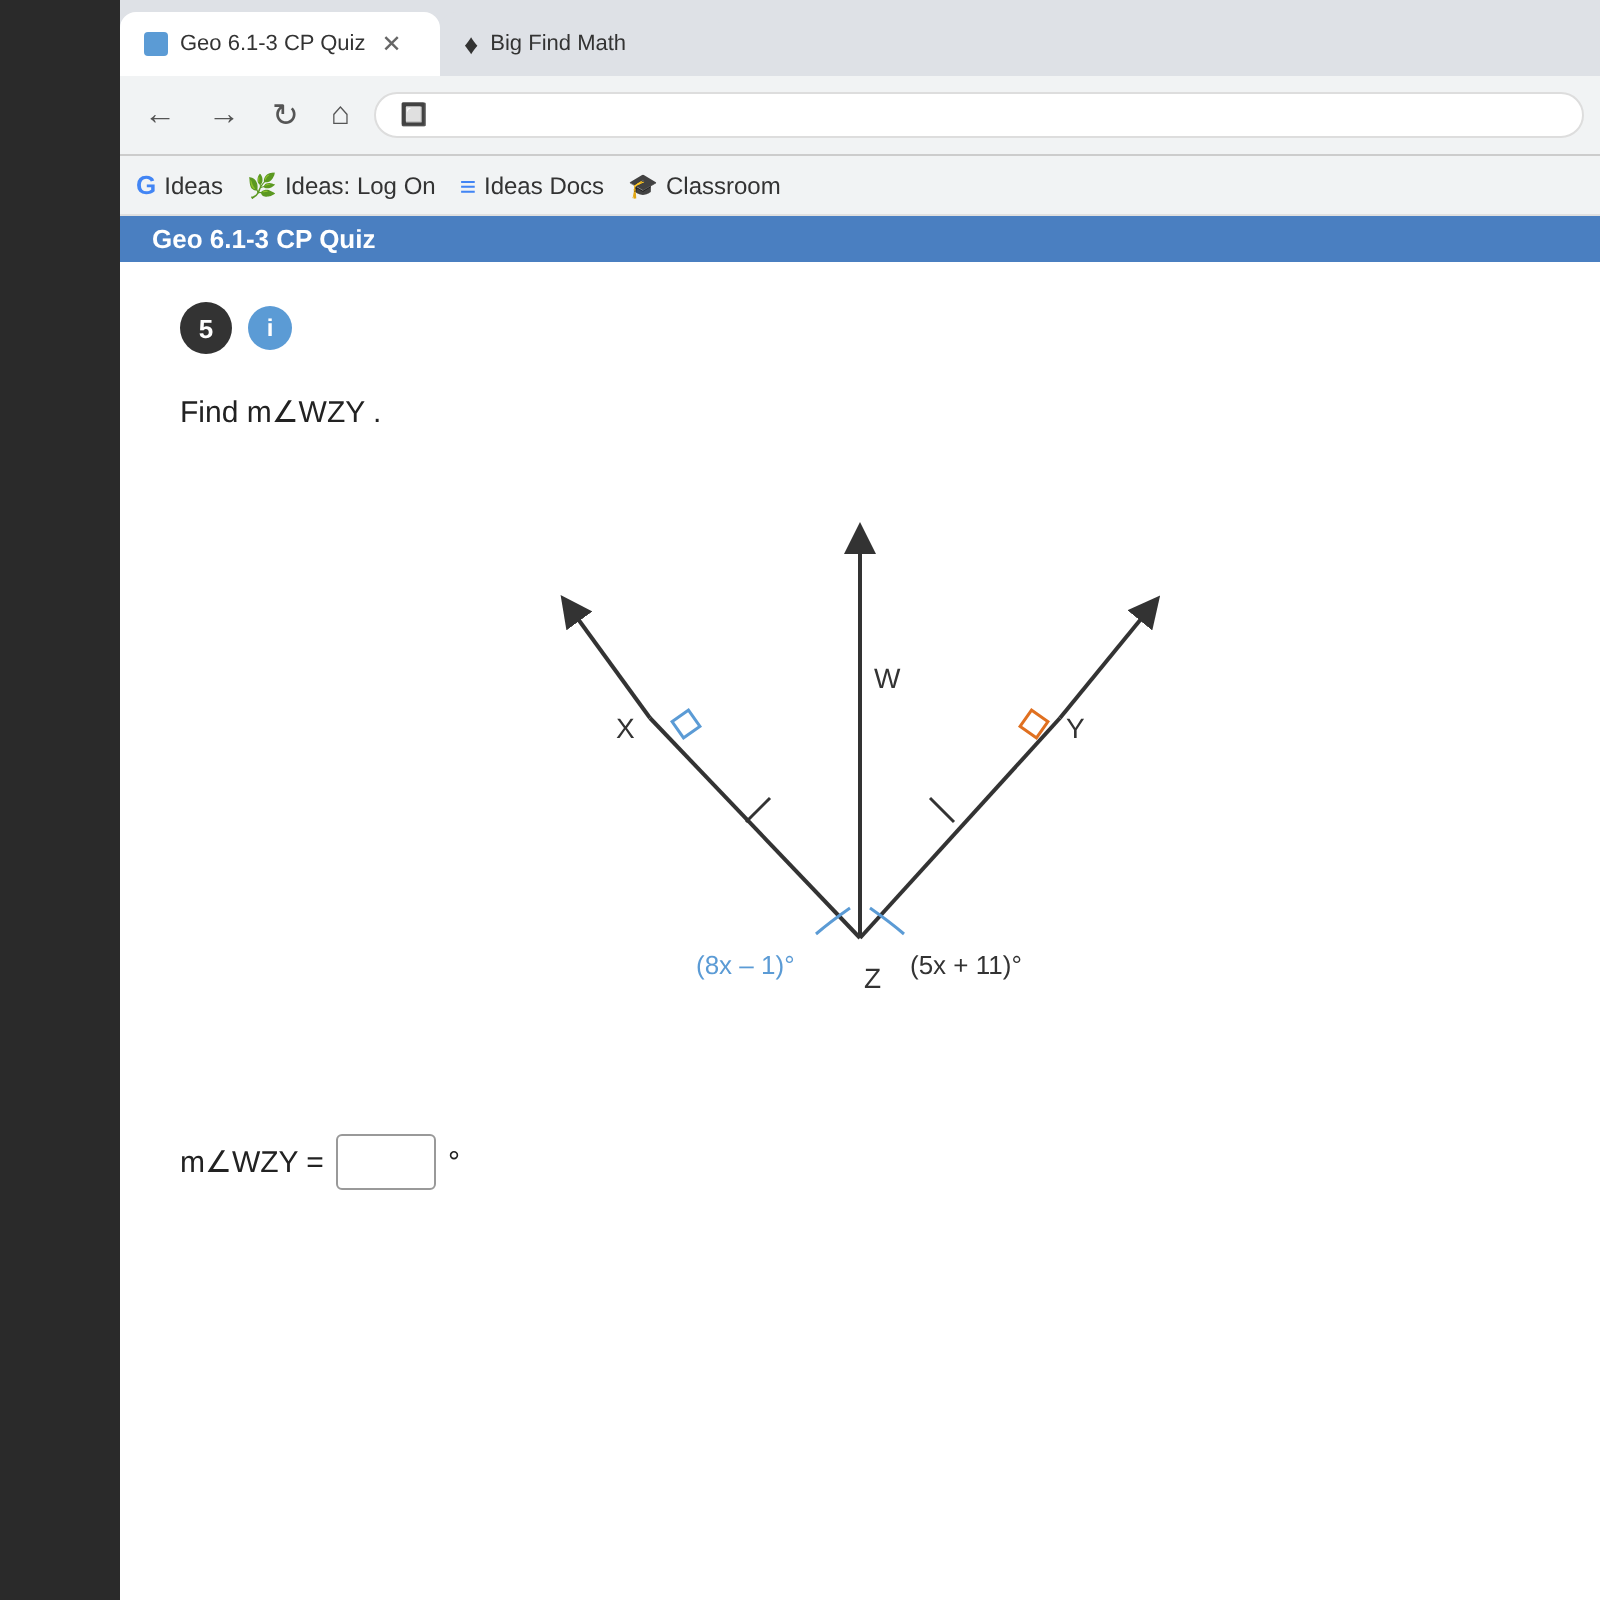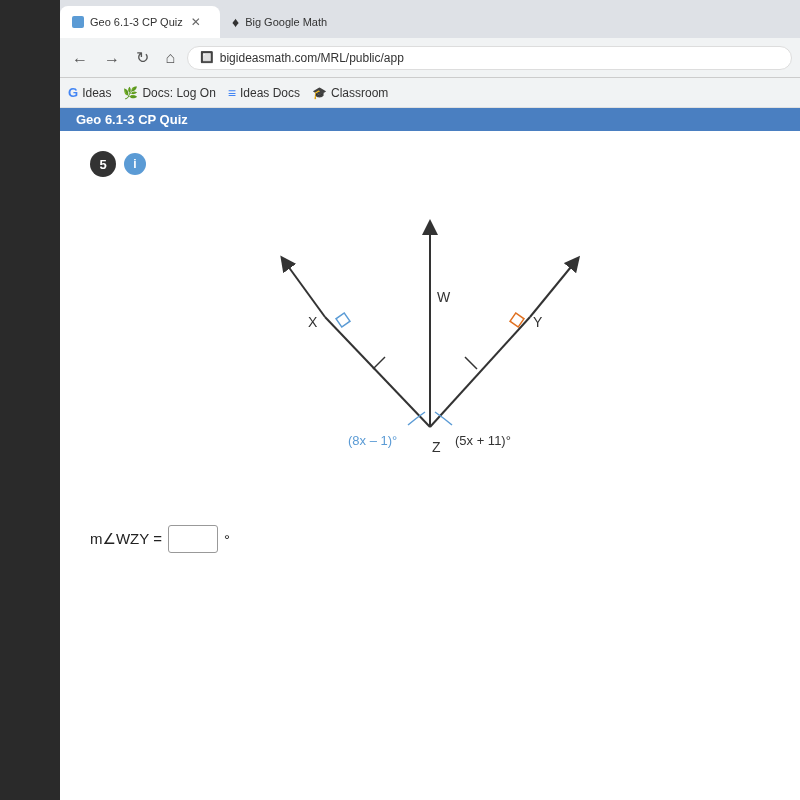--- a/index.html
+++ b/index.html
@@ -259,43 +259,42 @@
 <div class="browser">
 
   <div class="tab-bar">
     <div class="tab active">
       <div class="tab-icon" style="background:#5b9bd5; width:12px; height:12px; border-radius:2px;"></div>
       <span class="tab-title">Geo 6.1-3 CP Quiz</span>
       <span class="tab-close">✕</span>
     </div>
     <div class="tab-second">
       <span class="tab-second-icon">♦</span>
-      <span class="tab-title">Big Google Math</span>
+      <span class="tab-title">Big Find Math</span>
     </div>
   </div>
 
   <div class="address-bar">
     <span class="nav-btn">←</span>
     <span class="nav-btn">→</span>
     <span class="nav-btn">↻</span>
     <span class="nav-btn">⌂</span>
     <div class="url-bar">
       <span class="url-icon">🔲</span>
-      <span>bigideasmath.com/MRL/public/app</span>
     </div>
   </div>
 
   <div class="bookmarks-bar">
     <div class="bookmark-item">
       <span style="color:#4285f4; font-weight:bold; font-size:13px;">G</span>
       <span>Ideas</span>
     </div>
     <div class="bookmark-item">
       <span>🌿</span>
-      <span>Docs: Log On</span>
+      <span>Ideas: Log On</span>
     </div>
     <div class="bookmark-item">
       <span style="color:#4285f4; font-size:14px;">≡</span>
       <span>Ideas Docs</span>
     </div>
     <div class="bookmark-item">
       <span>🎓</span>
       <span>Classroom</span>
     </div>
   </div>
@@ -305,20 +304,23 @@
       <span>Geo 6.1-3 CP Quiz</span>
     </div>
 
     <div class="quiz-content">
 
       <div class="question-badge">
         <div class="badge-num">5</div>
         <div class="badge-info">i</div>
       </div>
 
+      <div class="question-text">
+        <span>Find m∠WZY .</span>
+      </div>
 
       <div class="diagram-container">
         <svg width="320" height="300" viewBox="0 0 320 300">
 
           <line x1="160" y1="230" x2="55" y2="120" stroke="#333" stroke-width="2"></line>
 
           <line x1="55" y1="120" x2="15" y2="65" stroke="#333" stroke-width="2" marker-end="url(#arrow)"></line>
 
           <line x1="160" y1="230" x2="260" y2="120" stroke="#333" stroke-width="2"></line>
 

